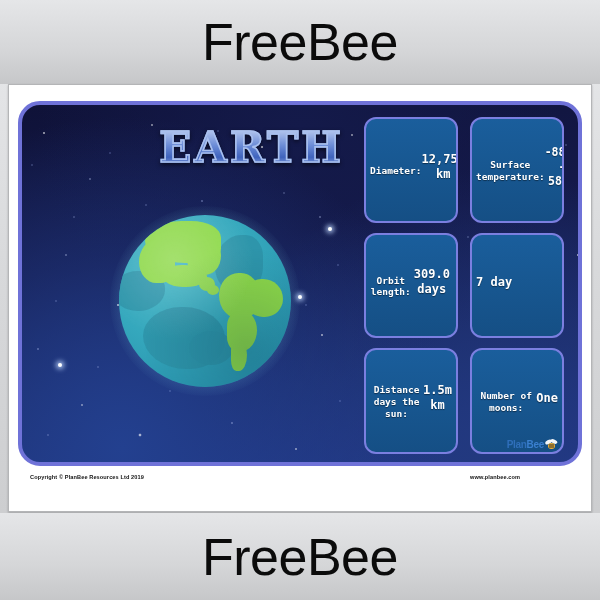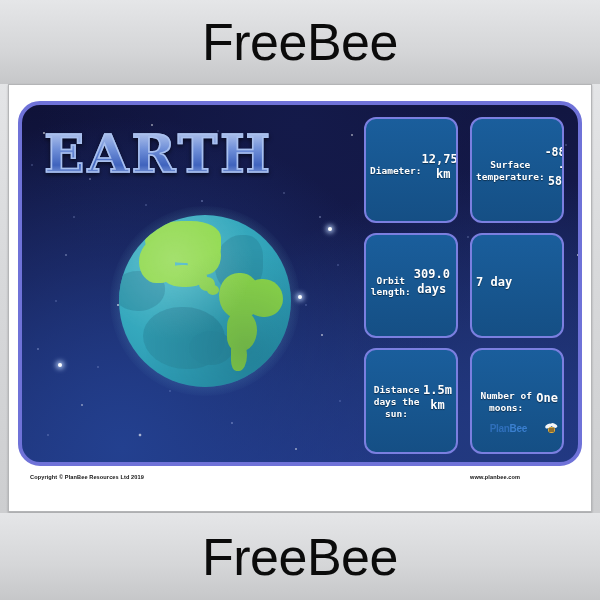--- a/index.html
+++ b/index.html
@@ -120,26 +120,26 @@
     position: absolute;
     width: 4px; height: 4px;
     border-radius: 50%;
     background: #ffffff;
     box-shadow: 0 0 5px 2px rgba(190,215,255,0.85);
   }
 
   
   #title {
     position: absolute;
-    left: 22px; top: 22px;
+    left: 2px; top: 22px;
     width: 320px;
-    text-align: left;
+    text-align: right;
     font-family: "DejaVu Serif", "Liberation Serif", serif;
     font-weight: 700;
-    font-size: 53px;
+    font-size: 42px;
     letter-spacing: 3px;
     line-height: 1;
     background: linear-gradient(180deg, #c3d2f2 0%, #6f8fd8 42%, #3f63bd 72%, #9fb6e8 100%);
     -webkit-background-clip: text;
     background-clip: text;
     color: transparent;
     -webkit-text-stroke: 1.6px #a9c0ee;
     paint-order: stroke fill;
     filter: drop-shadow(0 2px 2px rgba(0,0,0,0.55));
   }
@@ -209,24 +209,24 @@
     letter-spacing: 0px;
     text-shadow: 0 1px 1px rgba(0,0,0,0.45);
   }
   .fact-label { font-size: 9.5px; font-weight: 700; }
   .fact-value { font-size: 12px; font-weight: 700; padding-bottom: 8px; }
   .fact-value.small { font-size: 11.5px; }
 
   
   #logo {
     position: absolute;
-    right: 4px; bottom: 18px;
+    right: 4px; bottom: 2px;
     display: flex;
     align-items: flex-end;
-    gap: 18px;
+    gap: 1px;
     margin-top: 12px;
   }
   #logo-text {
     font-family: "Liberation Sans", sans-serif;
     font-weight: 700;
     font-size: 10px;
     color: #2f6fbb;
     letter-spacing: -0.3px;
     line-height: 1;
   }

